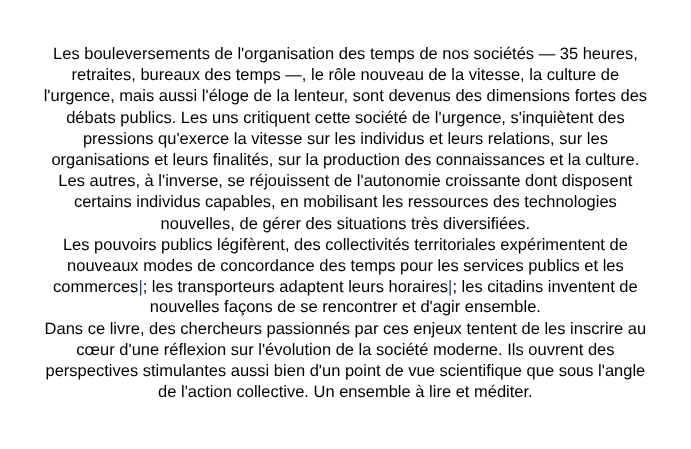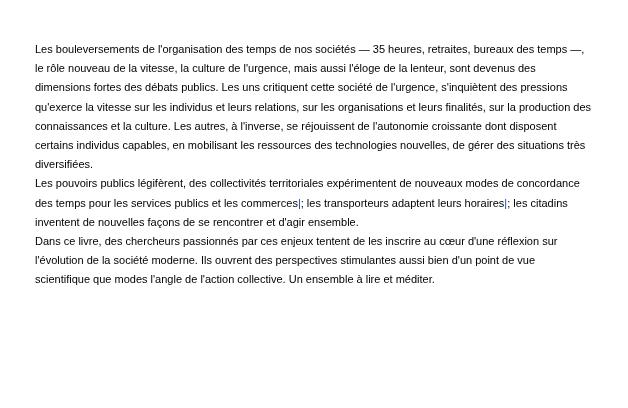--- a/index.html
+++ b/index.html
@@ -14,24 +14,24 @@
     overflow: hidden;
   }
   .page {
     position: relative;
     width: 628px;
     height: 408px;
     box-sizing: border-box;
     padding: 40px 35px 0 35px;
   }
   .doc-text {
-    font-size: 11px;
+    font-size: 15px;
     line-height: 19.2px;
     color: #000000;
-    text-align: left;
+    text-align: center;
     letter-spacing: 0px;
     word-spacing: 0px;
   }
   .para {
     margin: 0;
     padding: 0;
   }
   .sep {
     color: #1a3faa;
     font-weight: normal;
@@ -40,16 +40,16 @@
 </head>
 <body>
 
 <div class="page">
   <div class="doc-text">
 
     <p class="para">Les bouleversements de l'organisation des temps de nos sociétés — 35 heures, retraites, bureaux des temps —, le rôle nouveau de la vitesse, la culture de l'urgence, mais aussi l'éloge de la lenteur, sont devenus des dimensions fortes des débats publics. Les uns critiquent cette société de l'urgence, s'inquiètent des pressions qu'exerce la vitesse sur les individus et leurs relations, sur les organisations et leurs finalités, sur la production des connaissances et la culture. Les autres, à l'inverse, se réjouissent de l'autonomie croissante dont disposent certains individus capables, en mobilisant les ressources des technologies nouvelles, de gérer des situations très diversifiées.</p>
 
     <p class="para"><span>Les pouvoirs publics légifèrent, des collectivités territoriales expérimentent de nouveaux modes de concordance des temps pour les services publics et les commerces</span><span class="sep">|</span><span>; les transporteurs adaptent leurs horaires</span><span class="sep">|</span><span>; les citadins inventent de nouvelles façons de se rencontrer et d'agir ensemble.</span></p>
 
-    <p class="para">Dans ce livre, des chercheurs passionnés par ces enjeux tentent de les inscrire au cœur d'une réflexion sur l'évolution de la société moderne. Ils ouvrent des perspectives stimulantes aussi bien d'un point de vue scientifique que modes l'angle de l'action collective. Un ensemble à lire et méditer.</p>
+    <p class="para">Dans ce livre, des chercheurs passionnés par ces enjeux tentent de les inscrire au cœur d'une réflexion sur l'évolution de la société moderne. Ils ouvrent des perspectives stimulantes aussi bien d'un point de vue scientifique que sous l'angle de l'action collective. Un ensemble à lire et méditer.</p>
 
   </div>
 </div>
 
 </body></html>

